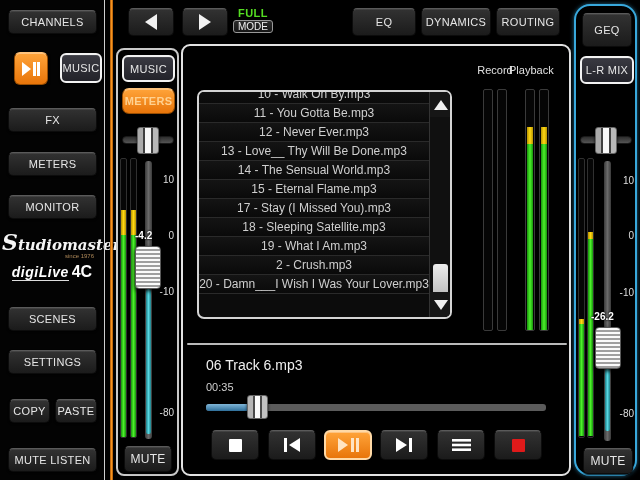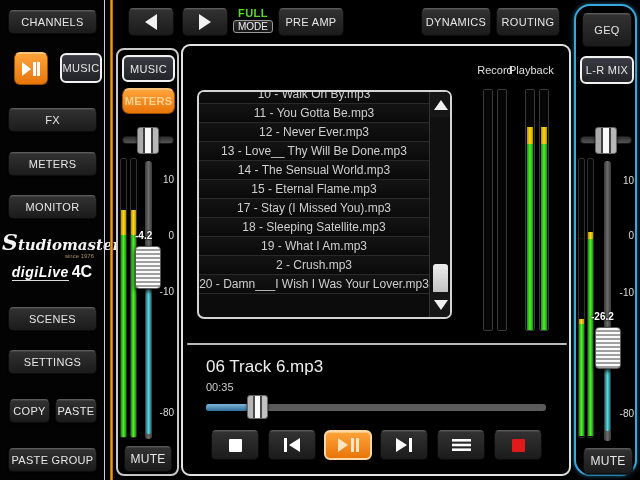--- a/index.html
+++ b/index.html
@@ -74,21 +74,21 @@
   
   .meter-label { position:absolute; font-size:11px; color:#e0e0e0; text-align:center; cursor:default; }
   .vmeter { position:absolute; width:10px; border:1px solid #3a3a3a; border-radius:2px; background:#050505; overflow:hidden; }
   .fill { position:absolute; left:1px; right:1px; }
   .fill.green { background:linear-gradient(90deg,#17960c,#4df02b,#17960c); }
   .fill.yellow { background:linear-gradient(90deg,#b89400,#ffd913,#b89400); }
 
   .divider { position:absolute; left:4px; top:297px; width:380px; height:2px; background:#b9b9b9; border-radius:1px; }
 
   
-  .track-title { position:absolute; left:23px; top:311px; font-size:17px; color:#efefef; cursor:default; }
+  .track-title { position:absolute; left:23px; top:311px; font-size:14px; color:#efefef; cursor:default; }
   .elapsed { position:absolute; left:23px; top:335px; font-size:11px; color:#cfcfcf; cursor:default; }
   .progress { position:absolute; left:23px; top:358px; width:340px; height:7px;
               background:#5b5b5b; border-radius:3px; cursor:pointer; }
   .progress .pfill { position:absolute; left:0; top:0; bottom:0; width:52px;
                      background:linear-gradient(#7fb6d8,#2f6f9a); border-radius:3px 0 0 3px; }
   .hknob { position:absolute; width:21px; height:24px; border:1px solid #666; border-radius:3px;
            background:linear-gradient(90deg,#b5b5b5 0 5px,#4a4a4a 5px 7px,#fbfbfb 7px 12px,#4a4a4a 12px 14px,#c2c2c2 14px 100%);
            box-shadow:0 1px 3px rgba(0,0,0,.8); cursor:grab; }
   .progress-knob { left:64px; top:349px; }
   .tbtn { position:absolute; top:384px; width:48px; height:30px; }
@@ -147,21 +147,21 @@
       <div class="tagline">since 1976</div>
       <div class="product">
         <span class="dl">digiLive</span><span class="model">4C</span>
       </div>
     </div>
 
     <button class="btn" style="left:8px;top:307px;width:89px;height:24px">SCENES</button>
     <button class="btn" style="left:8px;top:350px;width:89px;height:24px">SETTINGS</button>
     <button class="btn" style="left:9px;top:399px;width:41px;height:24px">COPY</button>
     <button class="btn" style="left:55px;top:399px;width:42px;height:24px">PASTE</button>
-    <button class="btn" style="left:8px;top:448px;width:89px;height:24px">PASTE GROUP</button>
+    <button class="btn" style="left:8px;top:448px;width:89px;height:24px">MUTE LISTEN</button>
   </div>
   <div class="v-white"></div>
   <div class="v-orange"></div>
 
   <button class="btn" style="left:128px;top:8px;width:46px;height:28px">
     <span>
       <svg width="12" height="16" viewBox="0 0 12 16">
           <polygon points="12,0 12,16 0,8" fill="#f2f2f2"></polygon>
         </svg>
     </span>
@@ -172,21 +172,21 @@
           <polygon points="0,0 0,16 12,8" fill="#f2f2f2"></polygon>
         </svg>
     </span>
   </button>
 
   <div class="mode-btn">
     <div class="mode-state">FULL</div>
     <div class="mode-box">MODE</div>
   </div>
 
-  <button class="btn" style="left:278px;top:8px;width:66px;height:28px">PRE AMP</button>
+  <button class="btn" style="left:352px;top:8px;width:64px;height:28px">EQ</button>
   <button class="btn" style="left:421px;top:8px;width:70px;height:28px">DYNAMICS</button>
   <button class="btn" style="left:496px;top:8px;width:64px;height:28px">ROUTING</button>
 
   <div class="strip music-box">
     <button class="btn selected-white" style="left:4px;top:5px;width:53px;height:27px;font-size:11px">MUSIC</button>
     <button class="btn orange-btn listen-btn" style="left:4px;top:38px;width:53px;height:26px;border-radius:7px">METERS</button>
 
     <div class="pan-track" style="left:4px;top:86px;width:52px"></div>
     <div class="pan-knob" style="left:19px;top:77px"></div>
 

